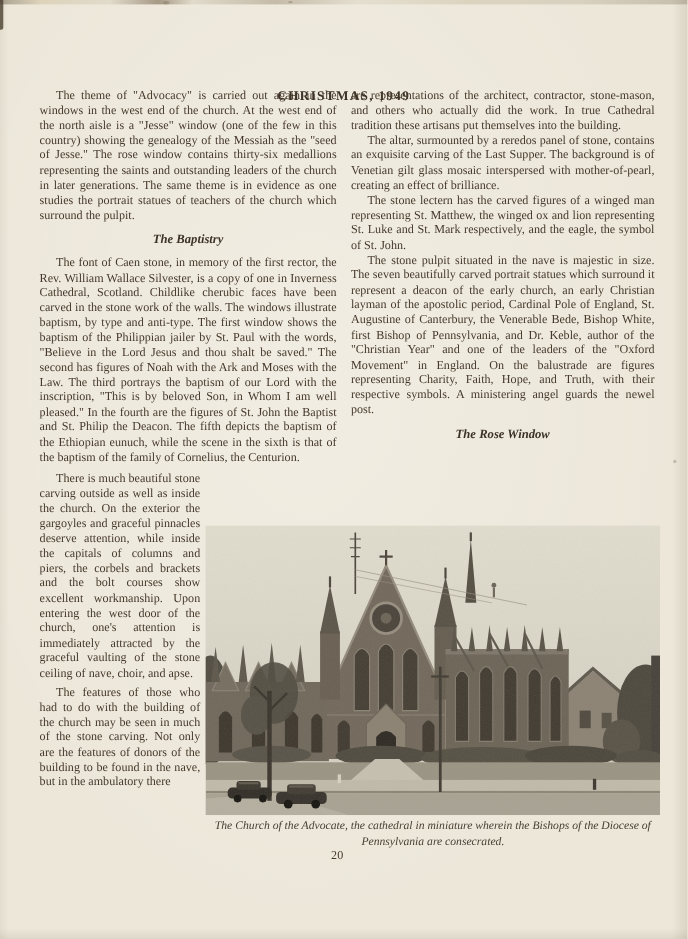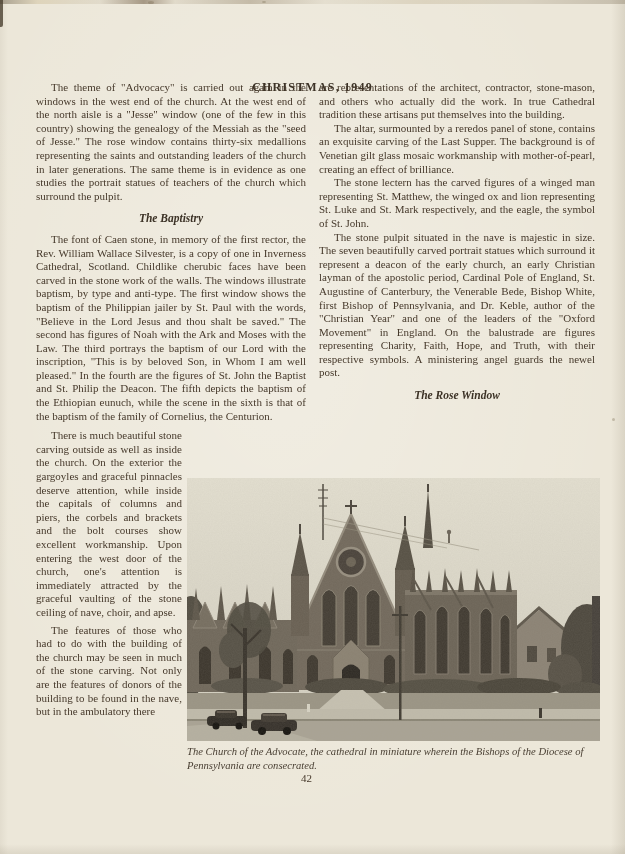--- a/index.html
+++ b/index.html
@@ -66,21 +66,21 @@
     position:absolute;left:187px;top:478px;width:413px;height:263px;
     box-shadow:inset 0 0 18px rgba(60,52,40,.25);
     background:#d8d4c5;
   }
   .photo svg{display:block;}
   .caption{
     position:absolute;left:187px;top:745px;width:413px;
     font-style:italic;
     font-size:10.6px;
     line-height:13.5px;
-    text-align:left;
+    text-align:center;
     color:#4a4034;
   }
   .page-number{
     position:absolute;left:301px;top:772px;
     font-size:11px;
     color:#46392b;
   }
   .speck{position:absolute;border-radius:50%;background:rgba(120,105,80,.35);}
 </style>
 </head>
@@ -98,21 +98,21 @@
     <div class="col-heading">The Baptistry</div>
     <p>The font of Caen stone, in memory of the first rector, the Rev. William Wallace Silvester, is a copy of one in Inverness Cathedral, Scotland. Childlike cherubic faces have been carved in the stone work of the walls. The windows illustrate baptism, by type and anti-type. The first window shows the baptism of the Philippian jailer by St. Paul with the words, "Believe in the Lord Jesus and thou shalt be saved." The second has figures of Noah with the Ark and Moses with the Law. The third portrays the baptism of our Lord with the inscription, "This is by beloved Son, in Whom I am well pleased." In the fourth are the figures of St. John the Baptist and St. Philip the Deacon. The fifth depicts the baptism of the Ethiopian eunuch, while the scene in the sixth is that of the baptism of the family of Cornelius, the Centurion.</p>
     <div class="narrow">
       <p>There is much beautiful stone carving outside as well as inside the church. On the exterior the gargoyles and graceful pinnacles deserve attention, while inside the capitals of columns and piers, the corbels and brackets and the bolt courses show excellent workmanship. Upon entering the west door of the church, one's attention is immediately attracted by the graceful vaulting of the stone ceiling of nave, choir, and apse.</p>
       <p>The features of those who had to do with the building of the church may be seen in much of the stone carving. Not only are the features of donors of the building to be found in the nave, but in the ambulatory there</p>
     </div>
   </div>
 
   <div class="col-right bodytext">
     <p class="no-indent">are representations of the architect, contractor, stone-mason, and others who actually did the work. In true Cathedral tradition these artisans put themselves into the building.</p>
-    <p>The altar, surmounted by a reredos panel of stone, contains an exquisite carving of the Last Supper. The background is of Venetian gilt glass mosaic workmanship with mother-of-pearl, creating an effect of brilliance.</p>
+    <p>The altar, surmounted by a reredos panel of stone, contains an exquisite carving of the Last Supper. The background is of Venetian gilt glass mosaic interspersed with mother-of-pearl, creating an effect of brilliance.</p>
     <p>The stone lectern has the carved figures of a winged man representing St. Matthew, the winged ox and lion representing St. Luke and St. Mark respectively, and the eagle, the symbol of St. John.</p>
     <p>The stone pulpit situated in the nave is majestic in size. The seven beautifully carved portrait statues which surround it represent a deacon of the early church, an early Christian layman of the apostolic period, Cardinal Pole of England, St. Augustine of Canterbury, the Venerable Bede, Bishop White, first Bishop of Pennsylvania, and Dr. Keble, author of the "Christian Year" and one of the leaders of the "Oxford Movement" in England. On the balustrade are figures representing Charity, Faith, Hope, and Truth, with their respective symbols. A ministering angel guards the newel post.</p>
     <div class="col-heading">The Rose Window</div>
   </div>
 
   <div class="photo" role="img" aria-label="Black-and-white photograph of the Church of the Advocate, a Gothic stone cathedral with spires, pinnacles and flying buttresses, with trees and 1940s automobiles parked along the street in front">
     <svg width="413" height="263" viewBox="0 0 413 263" xmlns="http://www.w3.org/2000/svg">
       <defs>
         <linearGradient id="sky" x1="0" y1="0" x2="0" y2="1">
           <stop offset="0" stop-color="#e3dfd0"></stop>
@@ -255,18 +255,18 @@
       </g>
       <rect x="120" y="226" width="3" height="8" fill="#d8d4c5"></rect>
       <rect x="352" y="230" width="3" height="10" fill="#3a352d"></rect>
 
       <rect width="413" height="263" filter="url(#grain)"></rect>
     </svg>
   </div>
 
   <div class="caption">The Church of the Advocate, the cathedral in miniature wherein the Bishops of the Diocese of Pennsylvania are consecrated.</div>
 
-  <div class="page-number">42</div>
+  <div class="page-number">20</div>
 
   <div class="speck" style="left:148px;top:1px;width:6px;height:3px;"></div>
   <div class="speck" style="left:262px;top:1px;width:4px;height:2px;"></div>
   <div class="speck" style="left:612px;top:418px;width:3px;height:3px;"></div>
 </div>
 
 </body></html>

